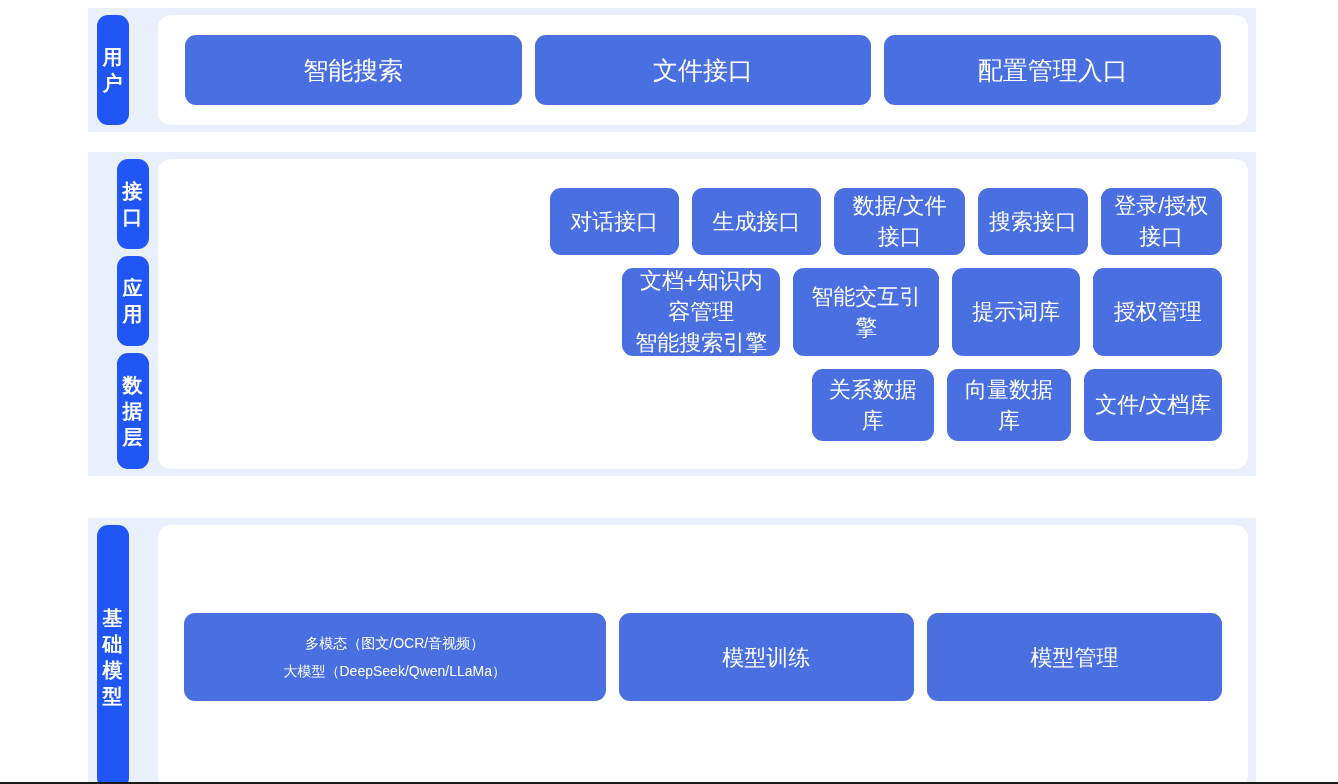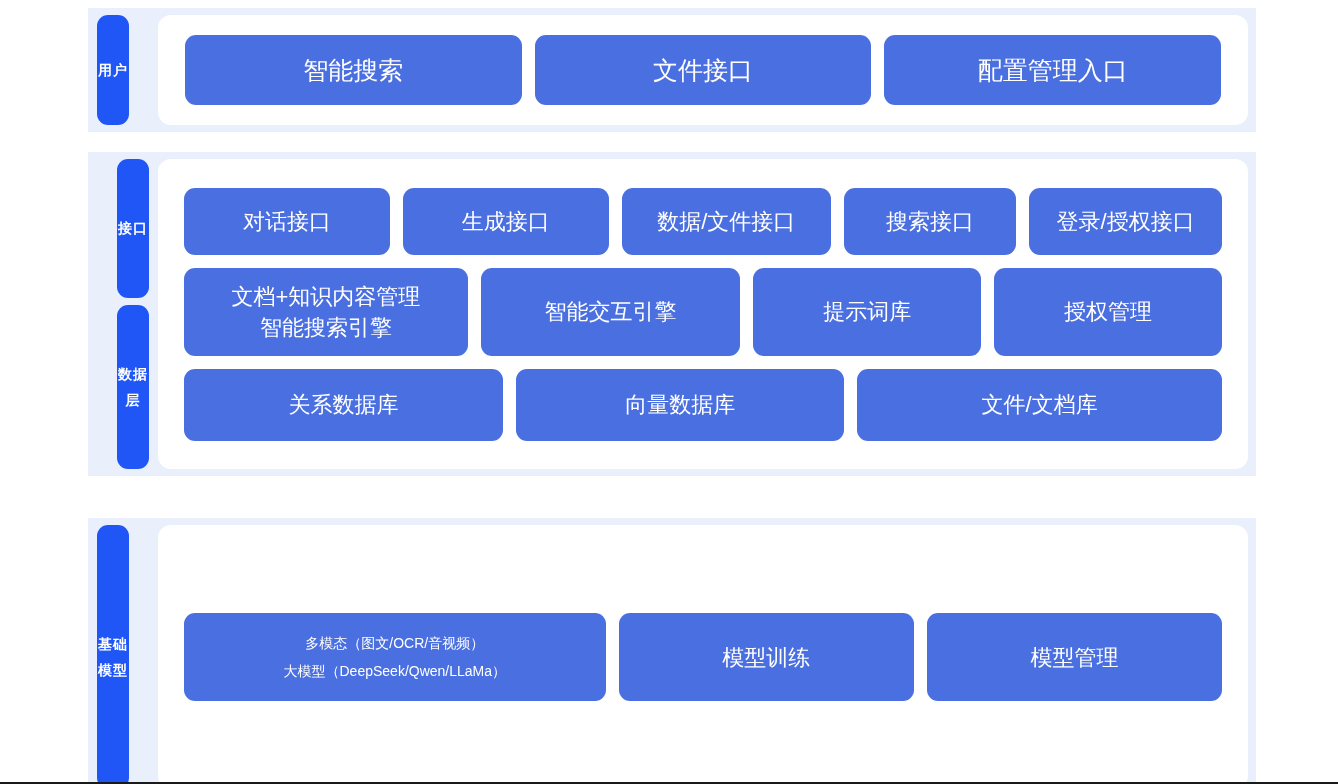--- a/index.html
+++ b/index.html
@@ -41,21 +41,21 @@
     justify-content: space-between;
     width: 52px;
     flex: 0 0 52px;
     gap: 8px;
   }
   .tag {
     background: #1f56f5;
     color: #ffffff;
     border-radius: 11px;
     font-weight: bold;
-    font-size: 14px;
+    font-size: 20px;
     line-height: 26px;
     letter-spacing: 1px;
     display: flex;
     flex-direction: column;
     align-items: center;
     justify-content: center;
     flex: 1 1 auto;
     text-align: center;
     writing-mode: horizontal-tb;
     width: 32px;
@@ -101,21 +101,21 @@
   }
 
   
   #sec-user { left: 88px; top: 8px; width: 1168px; height: 124px; }
   #sec-user .panel { padding: 29px 27px; }
   #sec-user .box { height: 70px; flex: 1 1 0; font-size: 25px; }
 
   
   #sec-mid { left: 88px; top: 152px; width: 1168px; height: 324px; }
   #sec-mid .tag-col { gap: 7px; align-items: flex-end; }
-  #sec-mid .panel { padding: 14px 26px; gap: 13px; }
+  #sec-mid .panel { padding: 14px 26px; gap: 13px; align-items: flex-end; }
   #sec-mid .row-if .box { height: 67px; font-size: 22px; }
   #sec-mid .row-app .box { height: 88px; font-size: 22px; }
   #sec-mid .row-data .box { height: 72px; font-size: 22px; }
 
   
   #sec-bottom { left: 88px; top: 494px; width: 1168px; height: 278px; margin-top: 24px; }
   #sec-bottom .tag-col { gap: 7px; }
   #sec-bottom .panel { padding: 14px 26px; gap: 12px; }
   #sec-bottom .row-model .box { height: 88px; font-size: 22px; }
   #sec-bottom .row-model .box.multimodal {
@@ -148,20 +148,21 @@
         <div class="box">智能搜索</div>
         <div class="box">文件接口</div>
         <div class="box">配置管理入口</div>
       </div>
     </div>
   </div>
 
   <div class="section" id="sec-mid">
     <div class="tag-col">
       <div class="tag">接口</div>
+      <div class="tag">应用</div>
       <div class="tag">数据层</div>
     </div>
     <div class="panel">
 
       <div class="row row-if">
         <div class="box" style="flex:1.02 1 0">对话接口</div>
         <div class="box" style="flex:1.02 1 0">生成接口</div>
         <div class="box" style="flex:1.04 1 0">数据/文件接口</div>
         <div class="box" style="flex:0.84 1 0">搜索接口</div>
         <div class="box" style="flex:0.95 1 0">登录/授权接口</div>

